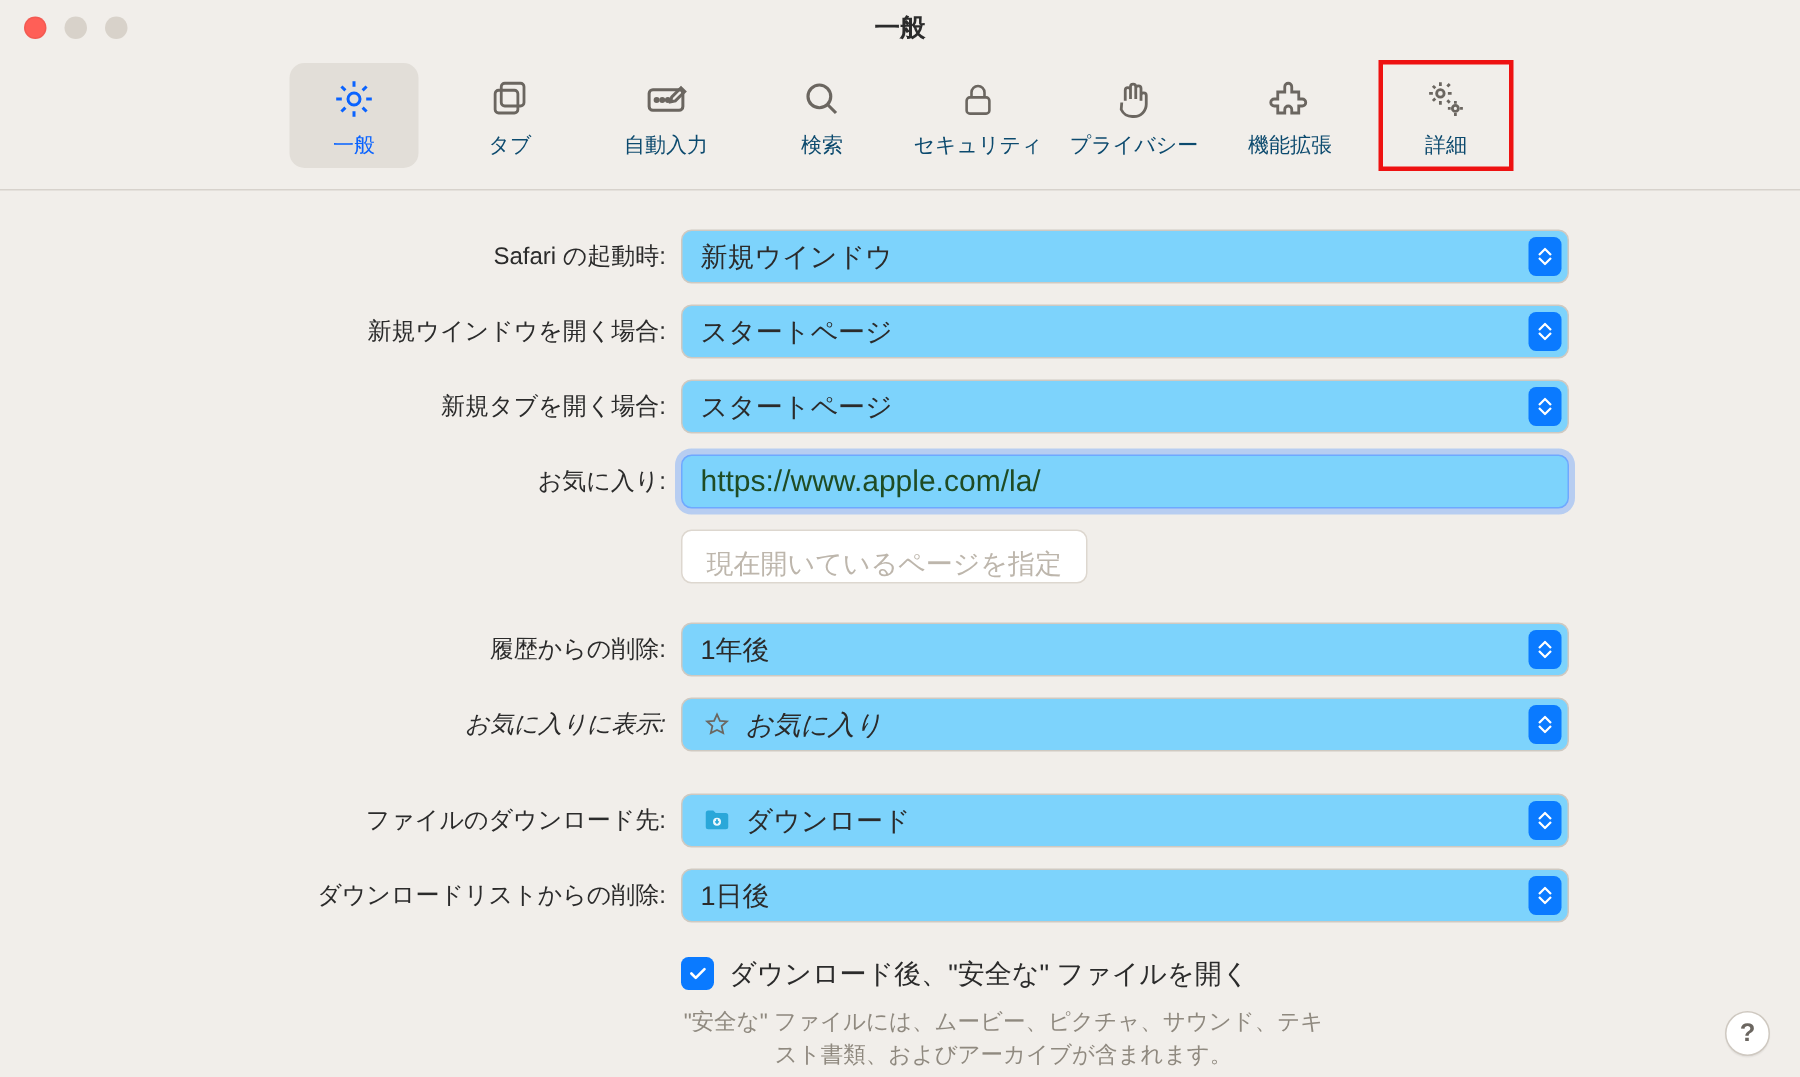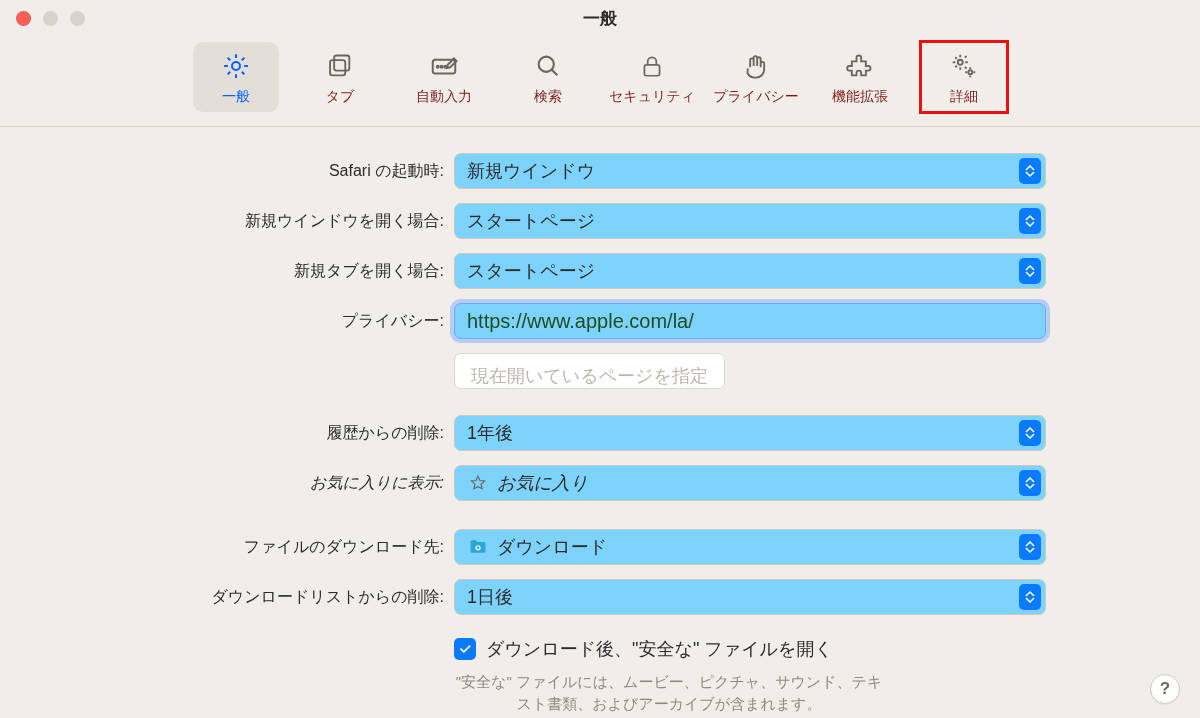--- a/index.html
+++ b/index.html
@@ -43,21 +43,21 @@
   }
   .tool {
     width: 86px;
     display: flex;
     flex-direction: column;
     align-items: center;
     justify-content: flex-start;
     gap: 6px;
     padding: 8px 4px 6px;
     border-radius: 10px;
-    color: #7f1d1d;
+    color: #0c4a6e;
     cursor: default;
   }
   .tool.selected {
     background: #e2ded8;
     color: #0a63ff;
   }
   .tool .icon { width: 32px; height: 32px; display: flex; align-items: center; justify-content: center; }
   .tool.selected .icon { color: #0a63ff; }
   .tool:not(.selected) .icon { color: #6b6660; }
   .tool .lbl { font-size: 14px; white-space: nowrap; }
@@ -313,21 +313,21 @@
             </svg>
           <svg viewBox="0 0 10 6">
               <path d="M1 1l4 4 4-4" stroke="#fff" stroke-width="1.5" fill="none"></path>
             </svg>
         </span>
       </div>
     </div>
   </div>
 
   <div class="row">
-    <div class="lab">プライバシー:</div>
+    <div class="lab">お気に入り:</div>
     <div class="ctl">
       <div class="textfield focused">
         <input type="text" value="https://www.apple.com/la/" style="">
       </div>
     </div>
   </div>
 
   <div class="row" style="margin-bottom:26px;">
     <div class="lab"></div>
     <div class="ctl">

